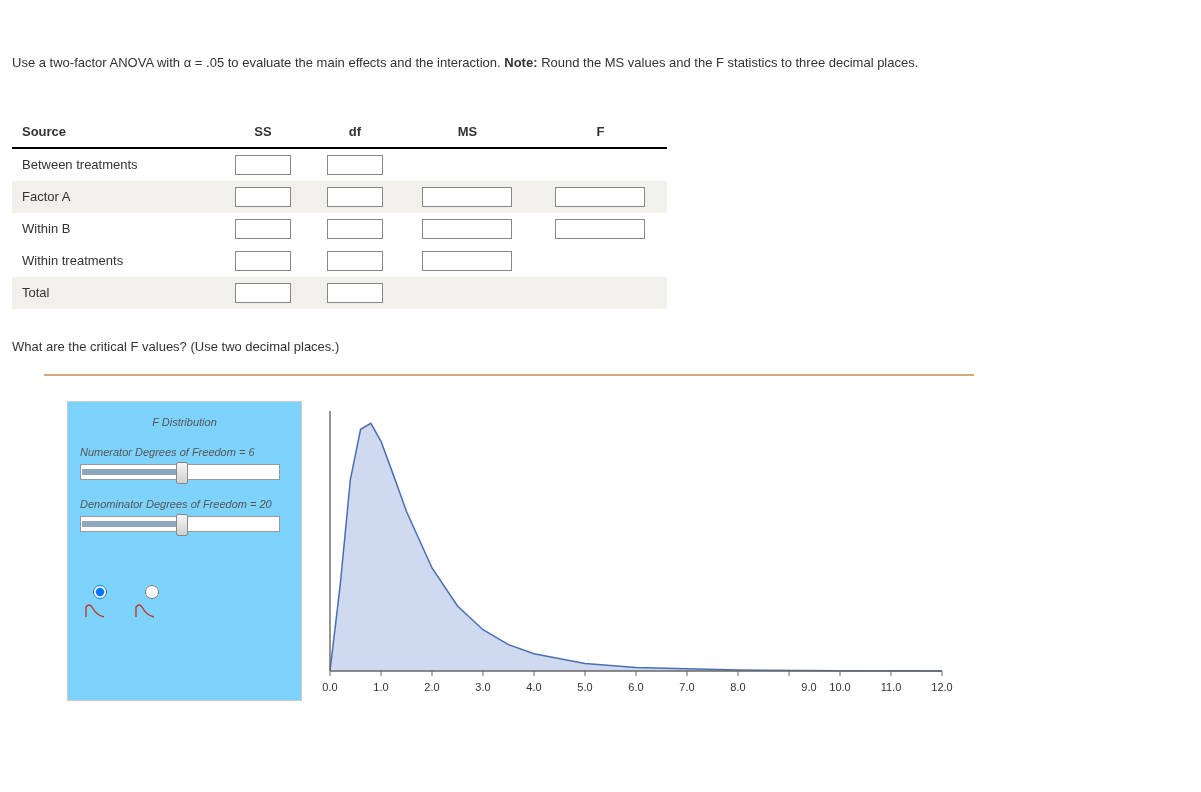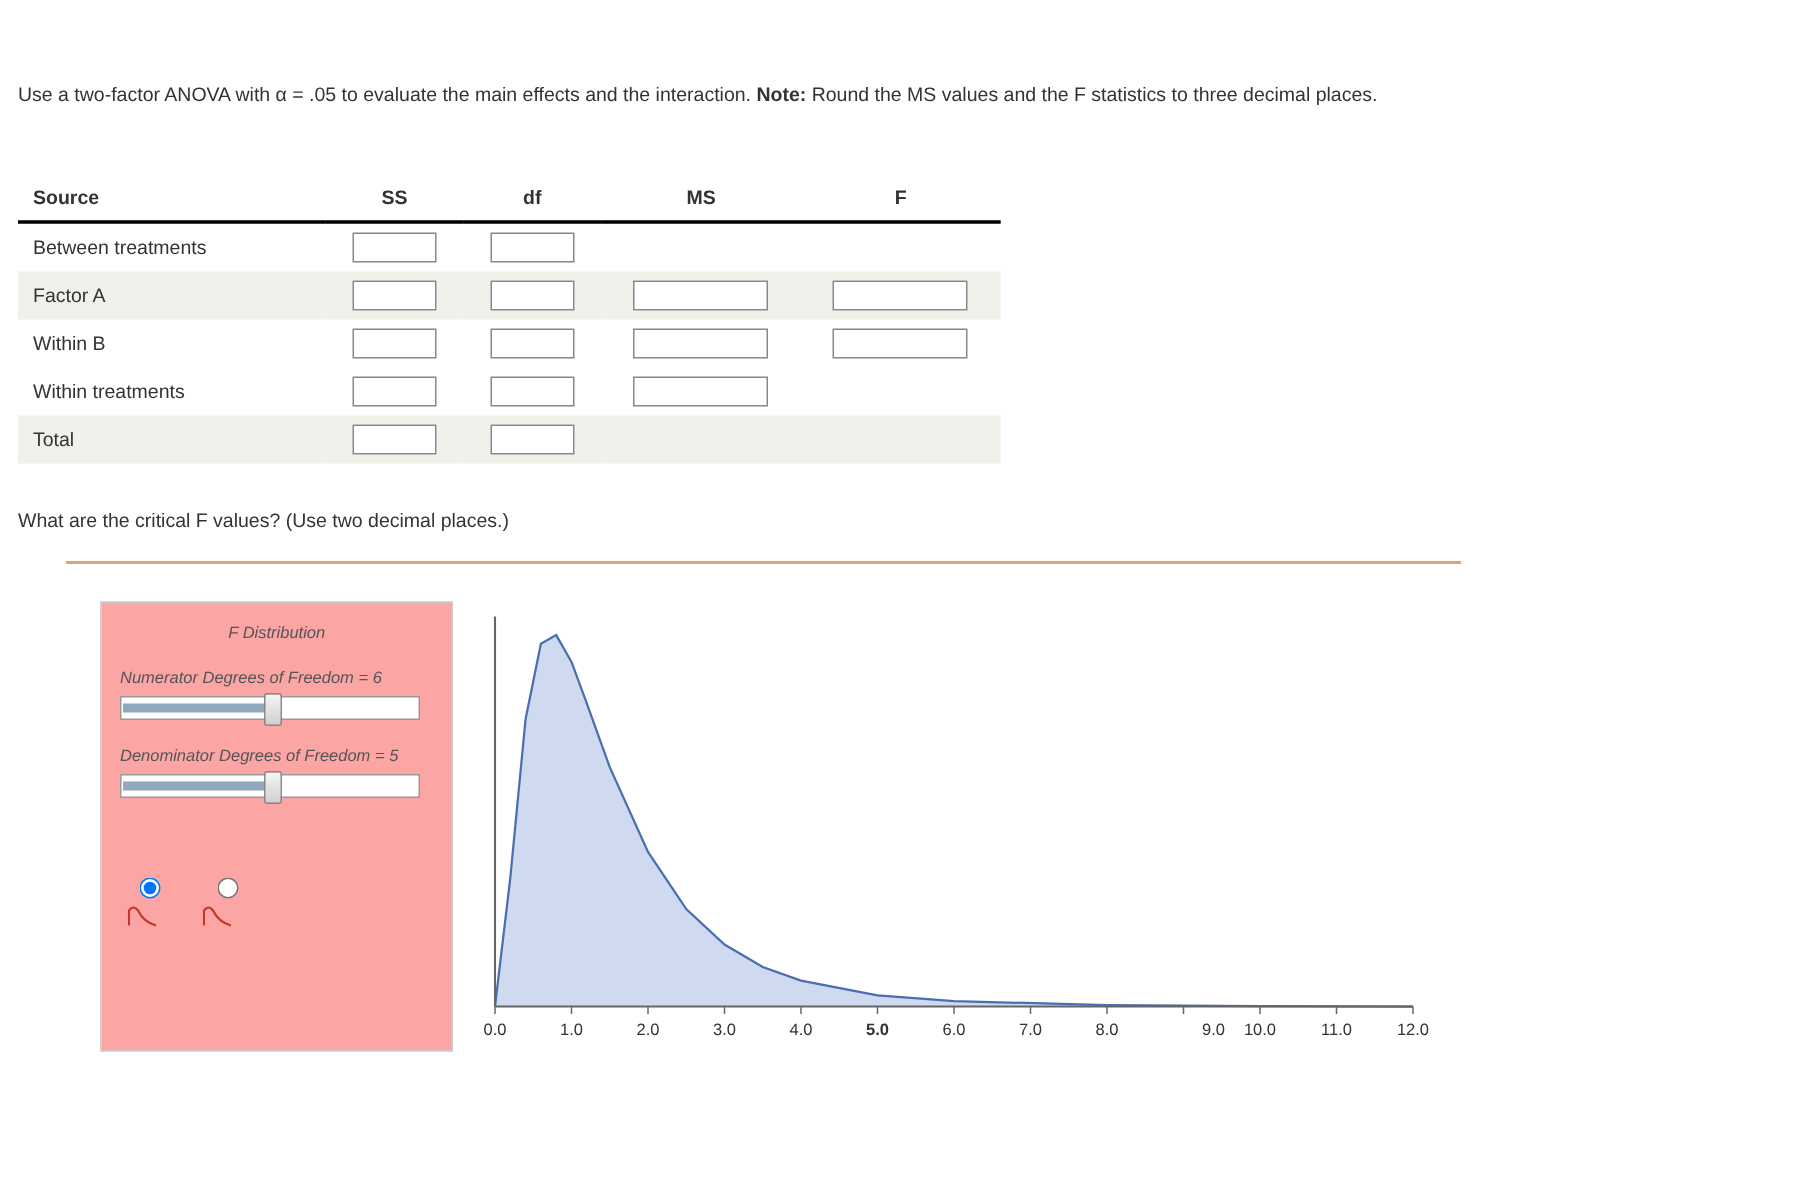--- a/index.html
+++ b/index.html
@@ -53,21 +53,21 @@
     border-top: 2px solid #d7a77a;
     margin: 20px 0 25px 32px;
     width: 930px;
   }
   .dist-wrap {
     display: flex;
     margin-left: 55px;
   }
   .control-panel {
     width: 235px;
-    background: #fca5a5;
+    background: #7dd3fc;
     border: 1px solid #ccc;
     padding: 14px 12px 8px 12px;
     font-size: 11px;
     color: #555;
     box-sizing: border-box;
     font-style: italic;
     height: 300px;
   }
   .control-panel .title {
     text-align: center;
@@ -195,21 +195,21 @@
 
 <div class="dist-wrap">
 
   <div class="control-panel">
     <div class="title">F Distribution</div>
     <div class="label">Numerator Degrees of Freedom = 6</div>
     <div class="slider-track">
       <div class="fill"></div>
         <div class="thumb"></div>
     </div>
-    <div class="label">Denominator Degrees of Freedom = 5</div>
+    <div class="label">Denominator Degrees of Freedom = 20</div>
     <div class="slider-track">
       <div class="fill"></div>
         <div class="thumb"></div>
     </div>
     <div class="radio-row">
       <input type="radio" name="mode" checked="" style="">
       <input type="radio" name="mode" style="">
     </div>
     <div class="mini-curves">
       <span>
@@ -244,21 +244,21 @@
         <line x1="528" x2="528" y1="270" y2="275" stroke="#666"></line>
         <line x1="579" x2="579" y1="270" y2="275" stroke="#666"></line>
         <line x1="630" x2="630" y1="270" y2="275" stroke="#666"></line>
       </svg>
 
   <div class="tick-label" style="left: 18px;">0.0</div>
       <div class="tick-label" style="left: 69px;">1.0</div>
       <div class="tick-label" style="left: 120px;">2.0</div>
       <div class="tick-label" style="left: 171px; text-align: right;">3.0</div>
       <div class="tick-label" style="left: 222px;">4.0</div>
-      <div class="tick-label" style="left: 273px; font-weight: bold;">5.0</div>
+      <div class="tick-label" style="left: 273px;">5.0</div>
       <div class="tick-label" style="left: 324px;">6.0</div>
       <div class="tick-label" style="left: 375px;">7.0</div>
       <div class="tick-label" style="left: 426px;">8.0</div>
       <div class="tick-label" style="left: 497px;">9.0</div>
       <div class="tick-label" style="left: 528px;">10.0</div>
       <div class="tick-label" style="left: 579px;">11.0</div>
       <div class="tick-label" style="left: 630px;">12.0</div>
     </div>
 </div>
 

